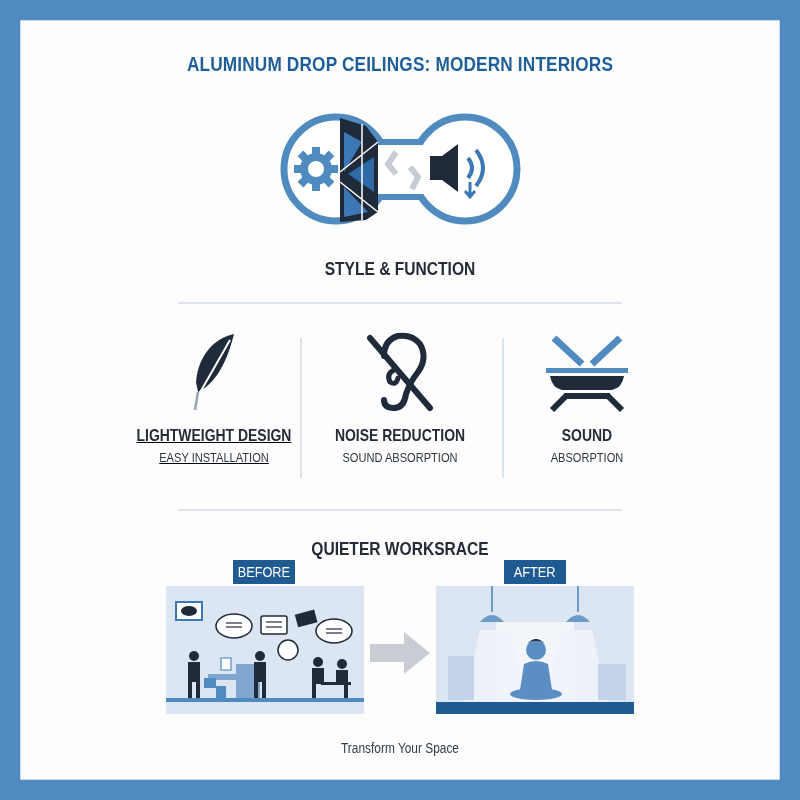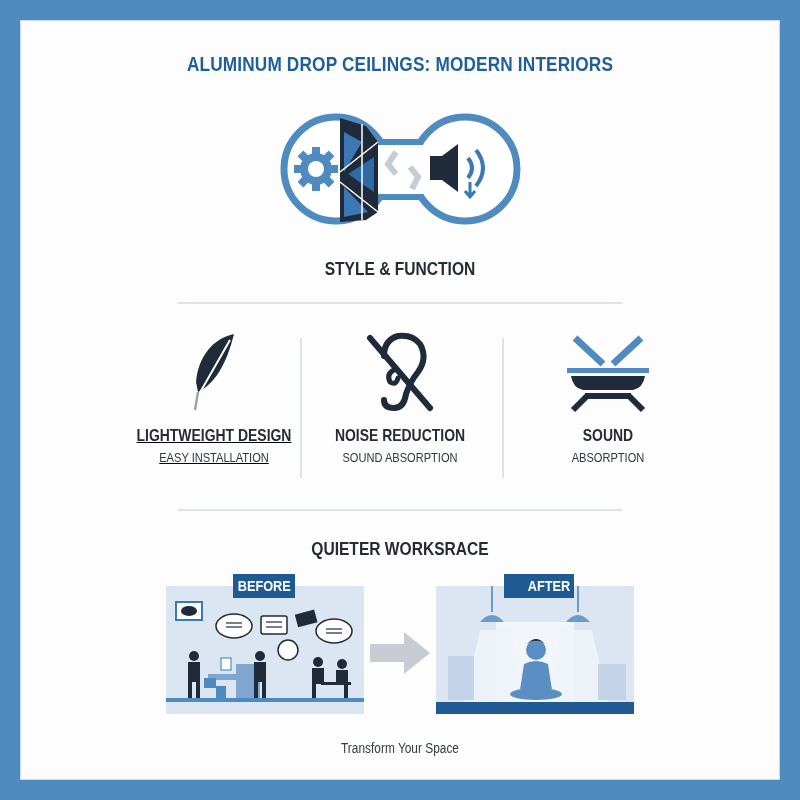--- a/index.html
+++ b/index.html
@@ -25,34 +25,34 @@
     color: #252c36; font-weight: bold; font-size: 19px; transform: scaleX(0.82);
   }
   .st1 { top: 258px; }
   .st2 { top: 538px; }
   .divider { position: absolute; height: 2px; background: #dde3ea; }
   .d1 { left: 178px; width: 444px; top: 302px; }
   .d2 { left: 178px; width: 444px; top: 509px; }
   .vdiv { position: absolute; width: 2px; background: #dde3ea; top: 338px; height: 140px; }
   .v1 { left: 300px; } .v2 { left: 502px; }
   .feature { position: absolute; top: 330px; width: 200px; text-align: center; }
-  .f1 { left: 114px; text-decoration: underline; } .f2 { left: 300px; } .f3 { left: 508px; }
+  .f1 { left: 114px; text-decoration: underline; } .f2 { left: 300px; } .f3 { left: 487px; }
   .feature svg { display: block; margin: 0 auto; }
   .f-title { margin-top: 12px; font-size: 17px; font-weight: bold; color: #252c36; transform: scaleX(0.82); white-space: nowrap; }
   .f-sub { margin-top: 4px; font-size: 13.5px; color: #2f3640; transform: scaleX(0.82); white-space: nowrap; }
   .panel { position: absolute; top: 586px; width: 198px; height: 128px; }
   .before { left: 166px; }
   .after { left: 436px; }
   .badge {
-    position: absolute; top: 574px; height: 24px; background: #1f5b92; color: #fff;
-    font-weight: bold; font-size: 15px; text-align: center; line-height: 24px;
+    position: absolute; top: 560px; height: 24px; background: #1f5b92; color: #fff;
+    font-weight: normal; font-size: 15px; text-align: center; line-height: 24px;
   }
   .badge span { display: inline-block; transform: scaleX(0.85); }
   .b-before { left: 233px; width: 62px; }
-  .b-after { left: 504px; width: 70px; text-align: right; }
+  .b-after { left: 504px; width: 62px; }
   .arrow { position: absolute; left: 370px; top: 632px; }
   .footer {
     position: absolute; left: 0; width: 800px; top: 740px; text-align: center;
     font-size: 14px; color: #333b45; transform: scaleX(0.85);
   }
 </style>
 </head>
 <body>
 
 <div class="card"></div>

